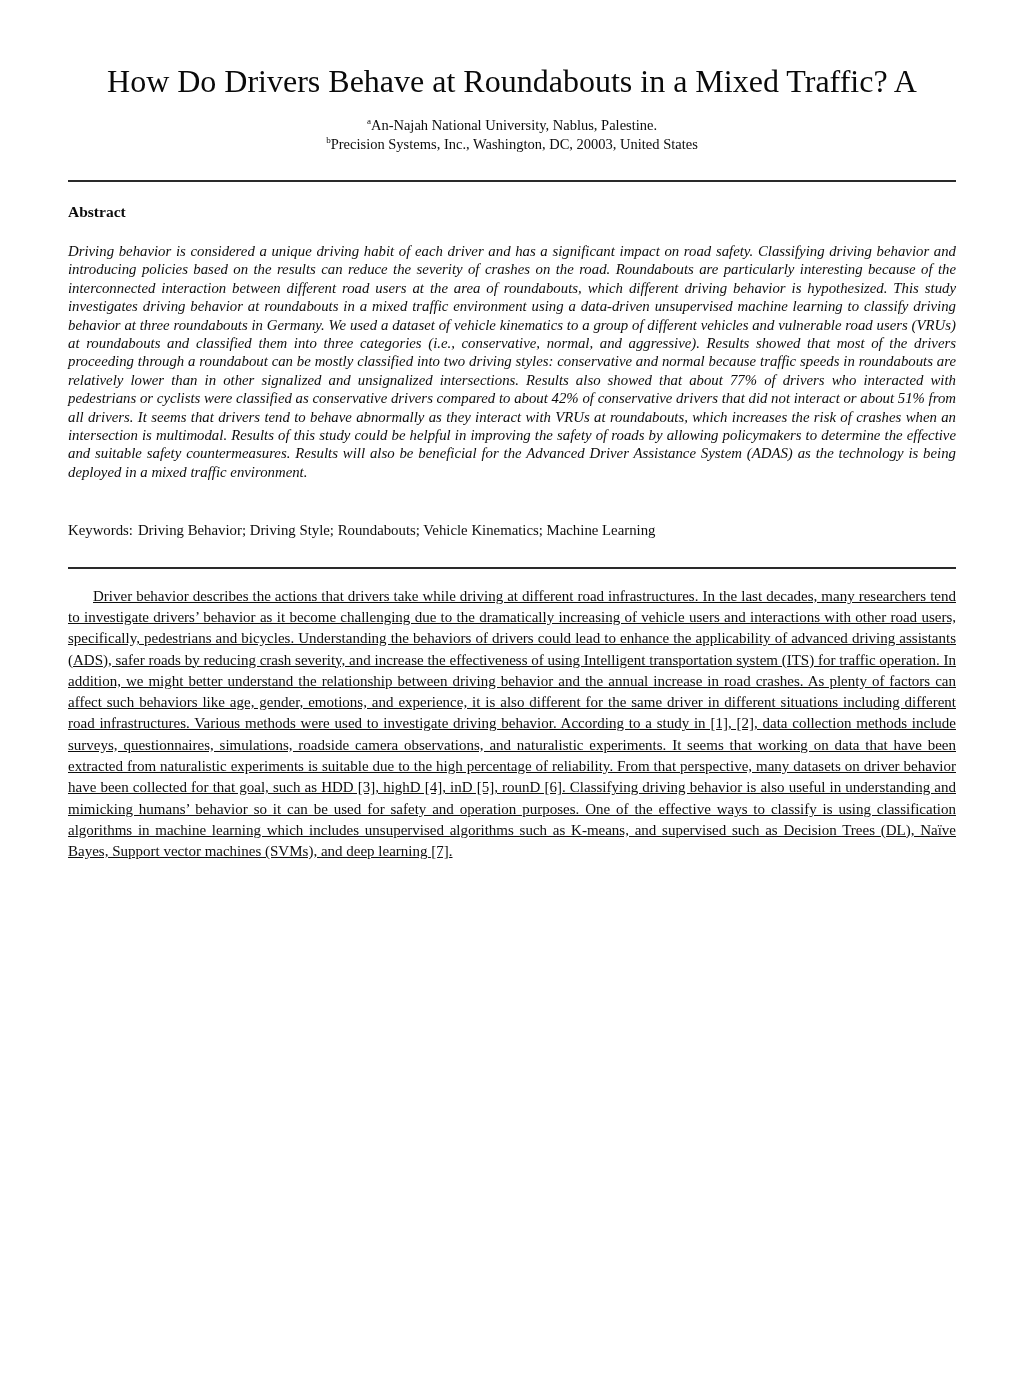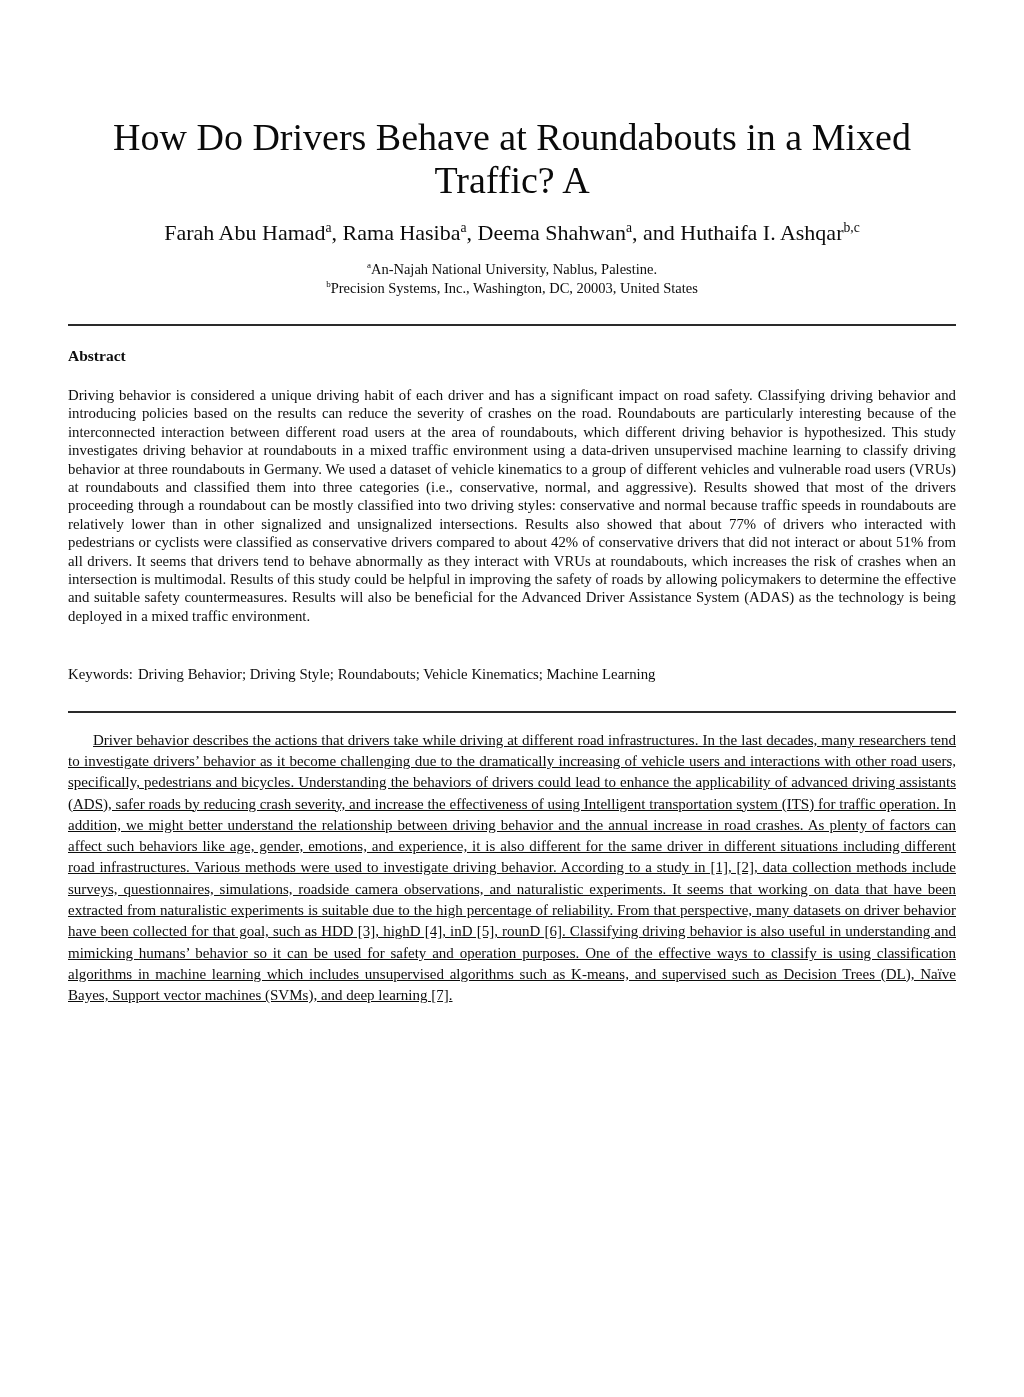--- a/index.html
+++ b/index.html
@@ -11,23 +11,23 @@
     margin: 0 auto;
     background: #ffffff;
     color: #0d0d0d;
     font-family: "Liberation Serif", "DejaVu Serif", serif;
     overflow: hidden;
   }
   .content {
     padding: 0 68px;
   }
   .title {
-    margin-top: 116px;
+    margin-top: 60px;
     text-align: center;
-    font-size: 38px;
+    font-size: 32px;
     font-weight: normal;
     line-height: 43px;
     color: #0a0a0a;
   }
   .title-line { display: block; }
   .authors {
     margin-top: 17px;
     text-align: center;
     font-size: 22px;
     line-height: 28px;
@@ -54,20 +54,21 @@
   .abstract-heading {
     margin-top: 21px;
     font-size: 15.5px;
     font-weight: bold;
   }
   .abstract-body {
     margin-top: 21px;
     font-size: 14.8px;
     line-height: 18.4px;
     text-align: justify;
+    font-style: italic;
   }
   .keywords {
     margin-top: 40px;
     font-size: 14.8px;
     line-height: 18.4px;
   }
   .keywords-label {
     margin-right: 5px;
   }
   .intro-heading {
@@ -87,23 +88,20 @@
 </head>
 <body>
 
 <div class="page">
   <div class="content">
 
     <h1 class="title">
       <span class="title-line">How Do Drivers Behave at Roundabouts in a Mixed Traffic? A</span>
     </h1>
 
-    <div class="authors">
-      <span><span>Farah Abu Hamad</span><sup>a</sup></span><span><span>, Rama Hasiba</span><sup>a</sup></span><span><span>, Deema Shahwan</span><sup>a</sup></span><span><span>, and Huthaifa I. Ashqar</span><sup>b,c</sup></span>
-    </div>
 
     <div class="affiliations">
       <div class="affiliation-line"><sup>a</sup><span>An-Najah National University, Nablus, Palestine.</span></div>
       <div class="affiliation-line"><sup>b</sup><span>Precision Systems, Inc., Washington, DC, 20003, United States</span></div>
     </div>
 
     <hr class="rule rule-1">
 
     <h2 class="abstract-heading">Abstract</h2>
 

